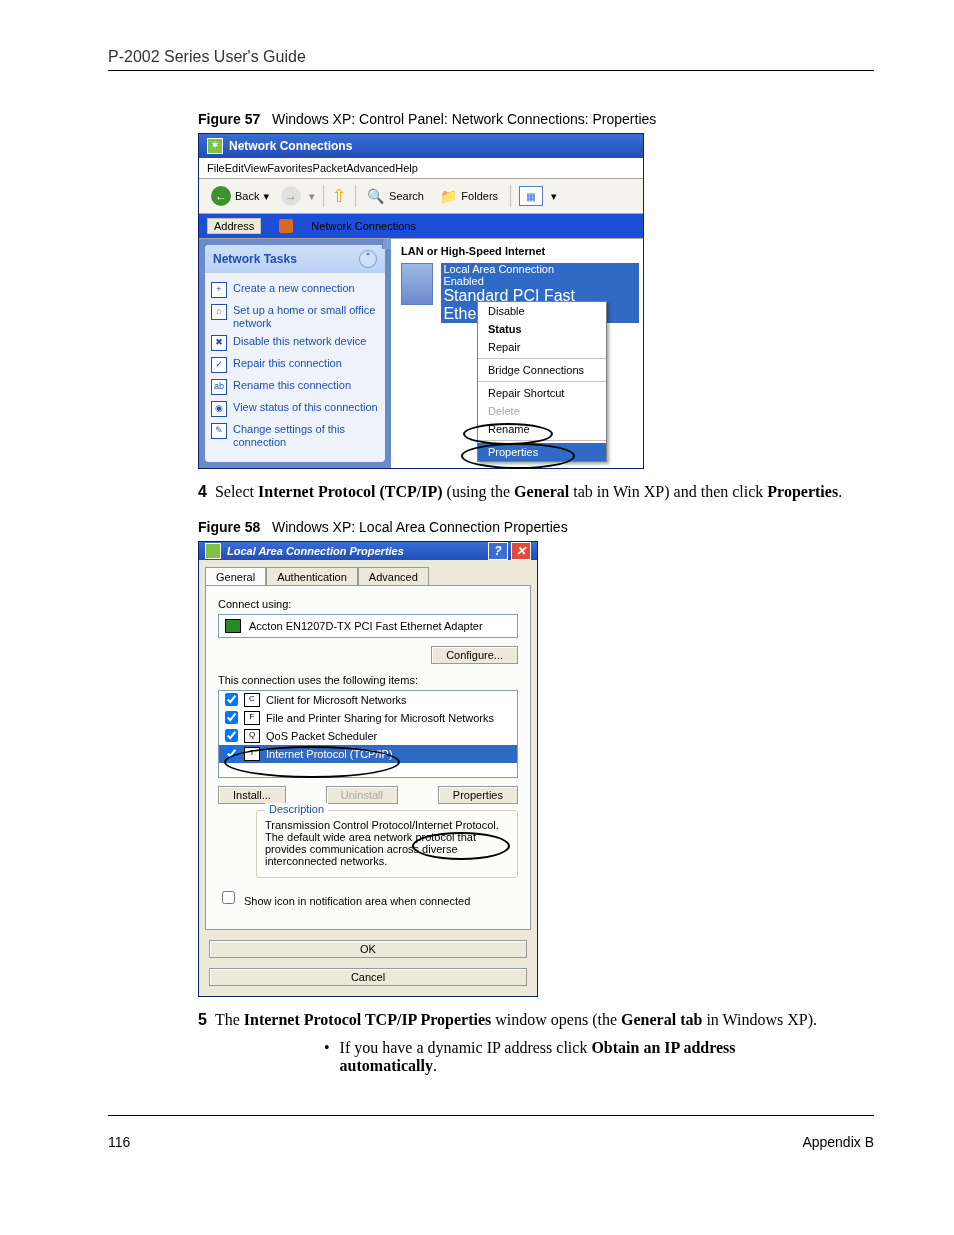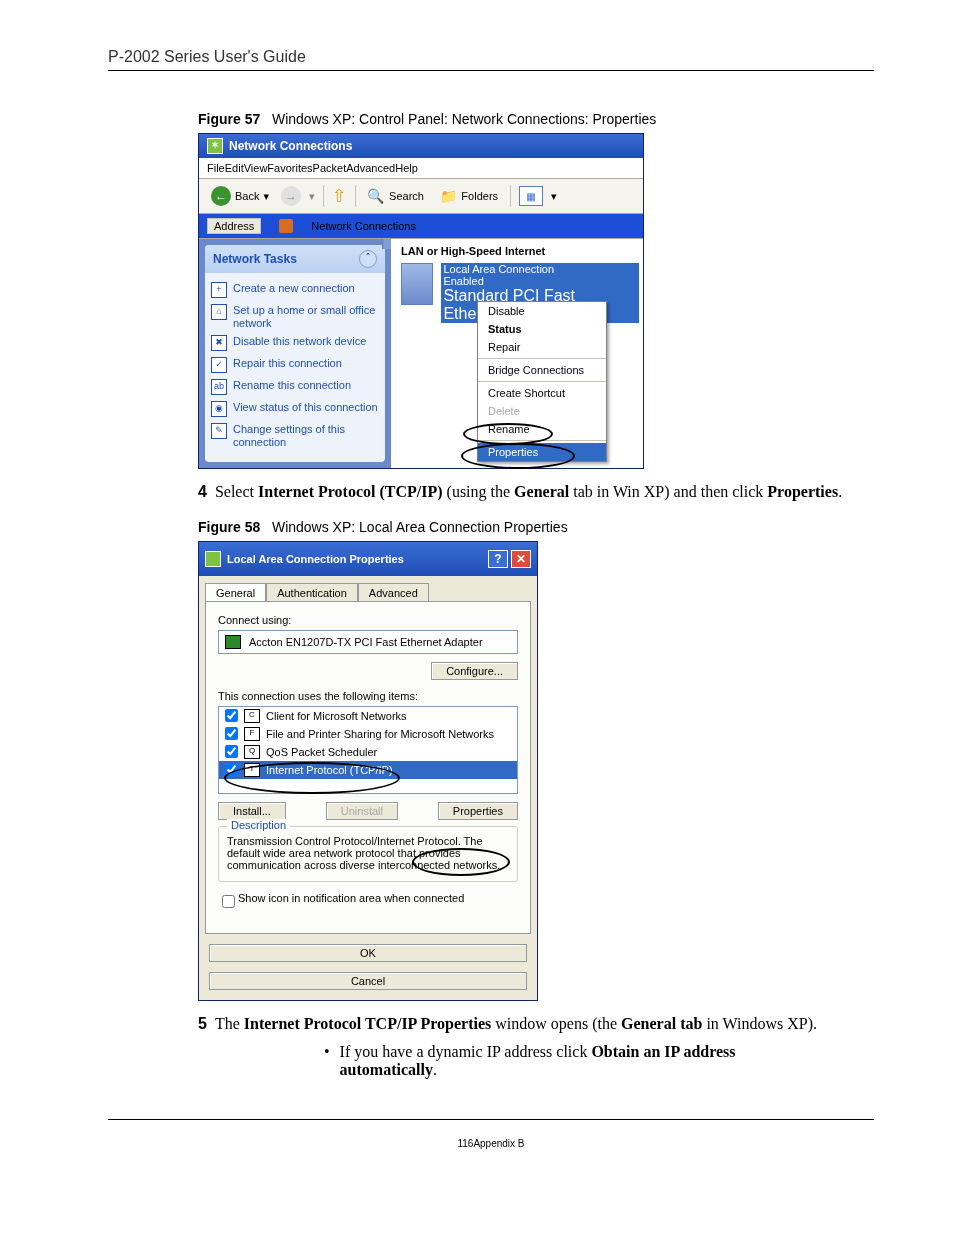--- a/index.html
+++ b/index.html
@@ -154,21 +154,21 @@
   .bullet-block{ margin:10px 0 0 216px; max-width:500px;}
   .bullet-block .bu{display:flex;gap:10px;}
   
   .win-lacp{
     width:338px;
     border:1px solid #0a246a;background:#ece9d8;
     font-family: Tahoma, Arial, sans-serif;font-size:11px;
   }
   .lacp-title{
     background:linear-gradient(#3a6ed5,#1f4eb5);color:#fff;font-weight:bold;
-    padding:8px 6px;display:flex;align-items:center;justify-content:space-between;
+    padding:0 6px;display:flex;align-items:center;justify-content:space-between;font-style:italic;
   }
   .lacp-title .l{display:flex;align-items:center;gap:6px;}
   .lacp-title .ico{width:14px;height:14px;background:#7fc241;border:1px solid #fff;}
   .tbtns{display:flex;gap:3px;}
   .tbtn{
     width:18px;height:16px;color:#fff;border:1px solid #fff;
     display:inline-flex;align-items:center;justify-content:center;font-size:12px;font-weight:bold;
   }
   .tbtn.help{background:#3a6ed5;}
   .tbtn.close{background:#e04b3a;}
@@ -197,31 +197,31 @@
   .items-box{
     border:1px solid #7f9db9;background:#fff;height:86px;overflow:hidden;
   }
   .items-box .row{
     display:flex;align-items:center;gap:6px;padding:2px 6px;
   }
   .items-box input[type=checkbox]{margin:0;}
   .items-box .icon-sm{width:14px;height:12px;border:1px solid #000;font-size:8px;text-align:center;line-height:10px;}
   .items-box .sel{background:#316ac5;color:#fff;}
   .btn-row{display:flex;justify-content:space-between;margin:8px 0 6px 0;position:relative;}
-  .desc-group{border:1px solid #d0ccc0;border-radius:3px;padding:8px 8px 10px 8px;margin-bottom:10px;position:relative;}
+  .desc-group{border:1px solid #d0ccc0;border-radius:3px;padding:8px 8px 10px 8px;margin-bottom:10px;position:relative;margin-left:38px;}
   .desc-group .legend{position:absolute;top:-8px;left:8px;background:#fcfcfa;padding:0 4px;color:#1f4eb5;}
-  .chk-line{display:flex;align-items:flex-start;gap:0;margin:6px 0 16px 0;}
+  .chk-line{display:flex;align-items:flex-end;gap:6px;margin:6px 0 16px 0;}
   .lacp-foot{padding:10px;text-align:right;display:flex;justify-content:flex-end;gap:10px;flex-direction:column;}
   .circ58a{left:18px; top:160px; width:172px; height:28px;}
   .circ58b{left:206px; top:246px; width:94px; height:24px;}
   
   .bottom-rule{ border:none;border-top:1px solid #000;margin:40px 0 6px 0;}
   .foot{
-    display:flex;justify-content:center;
-    font-family: Arial, Helvetica, sans-serif;font-size:10px;margin-top:18px;
+    display:flex;justify-content:space-between;
+    font-family: Arial, Helvetica, sans-serif;font-size:14px;margin-top:18px;
   }
 </style>
 </head>
 <body>
 
 <div class="page">
   <div class="running-head">P-2002 Series User's Guide</div>
   <hr class="top-rule">
 
   <div class="fig-caption">
@@ -322,21 +322,21 @@
             </div>
           </div>
 
           <div class="ctx-menu">
             <div>Disable</div>
             <div class="bold">Status</div>
             <div>Repair</div>
             <div class="sep"></div>
             <div>Bridge Connections</div>
             <div class="sep"></div>
-            <div>Create Shortcut</div>
+            <div>Repair Shortcut</div>
             <div class="disabled">Delete</div>
             <div>Rename</div>
             <div class="sep"></div>
             <div class="sel">Properties</div>
           </div>
           <div class="circle-ann nc-circ-rename"></div>
           <div class="circle-ann nc-circ-props"></div>
         </div>
       </div>
     </div>

